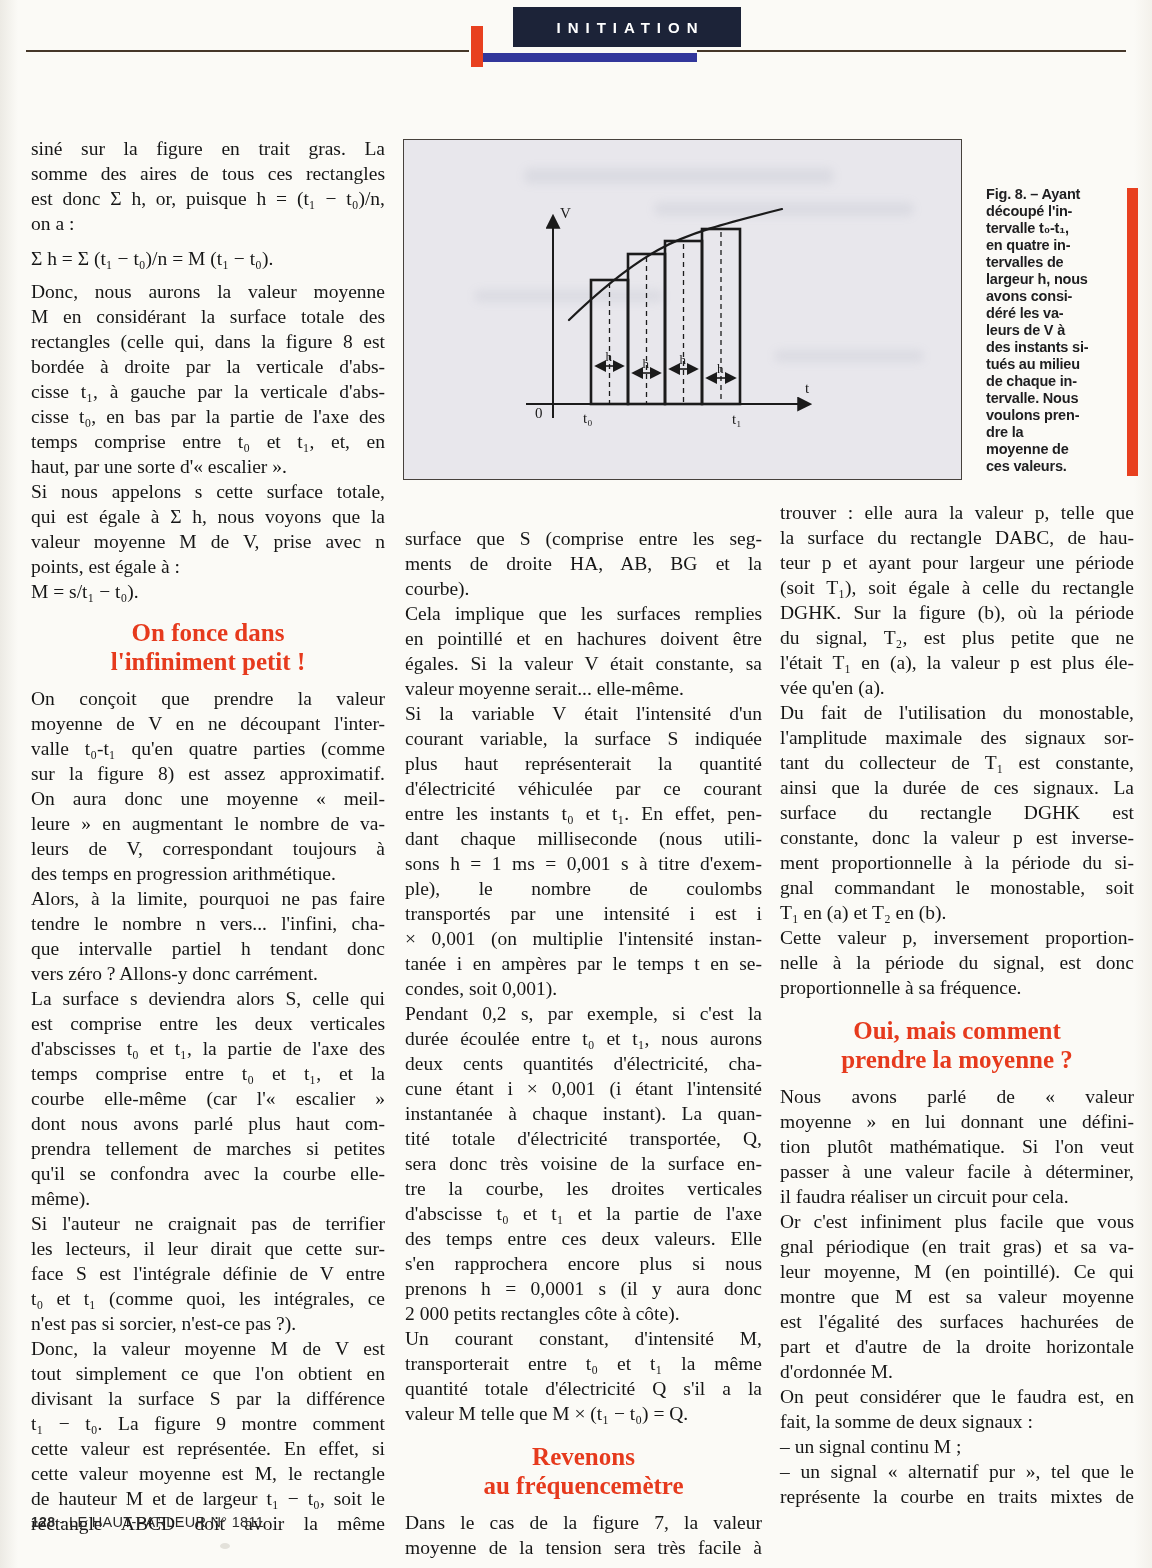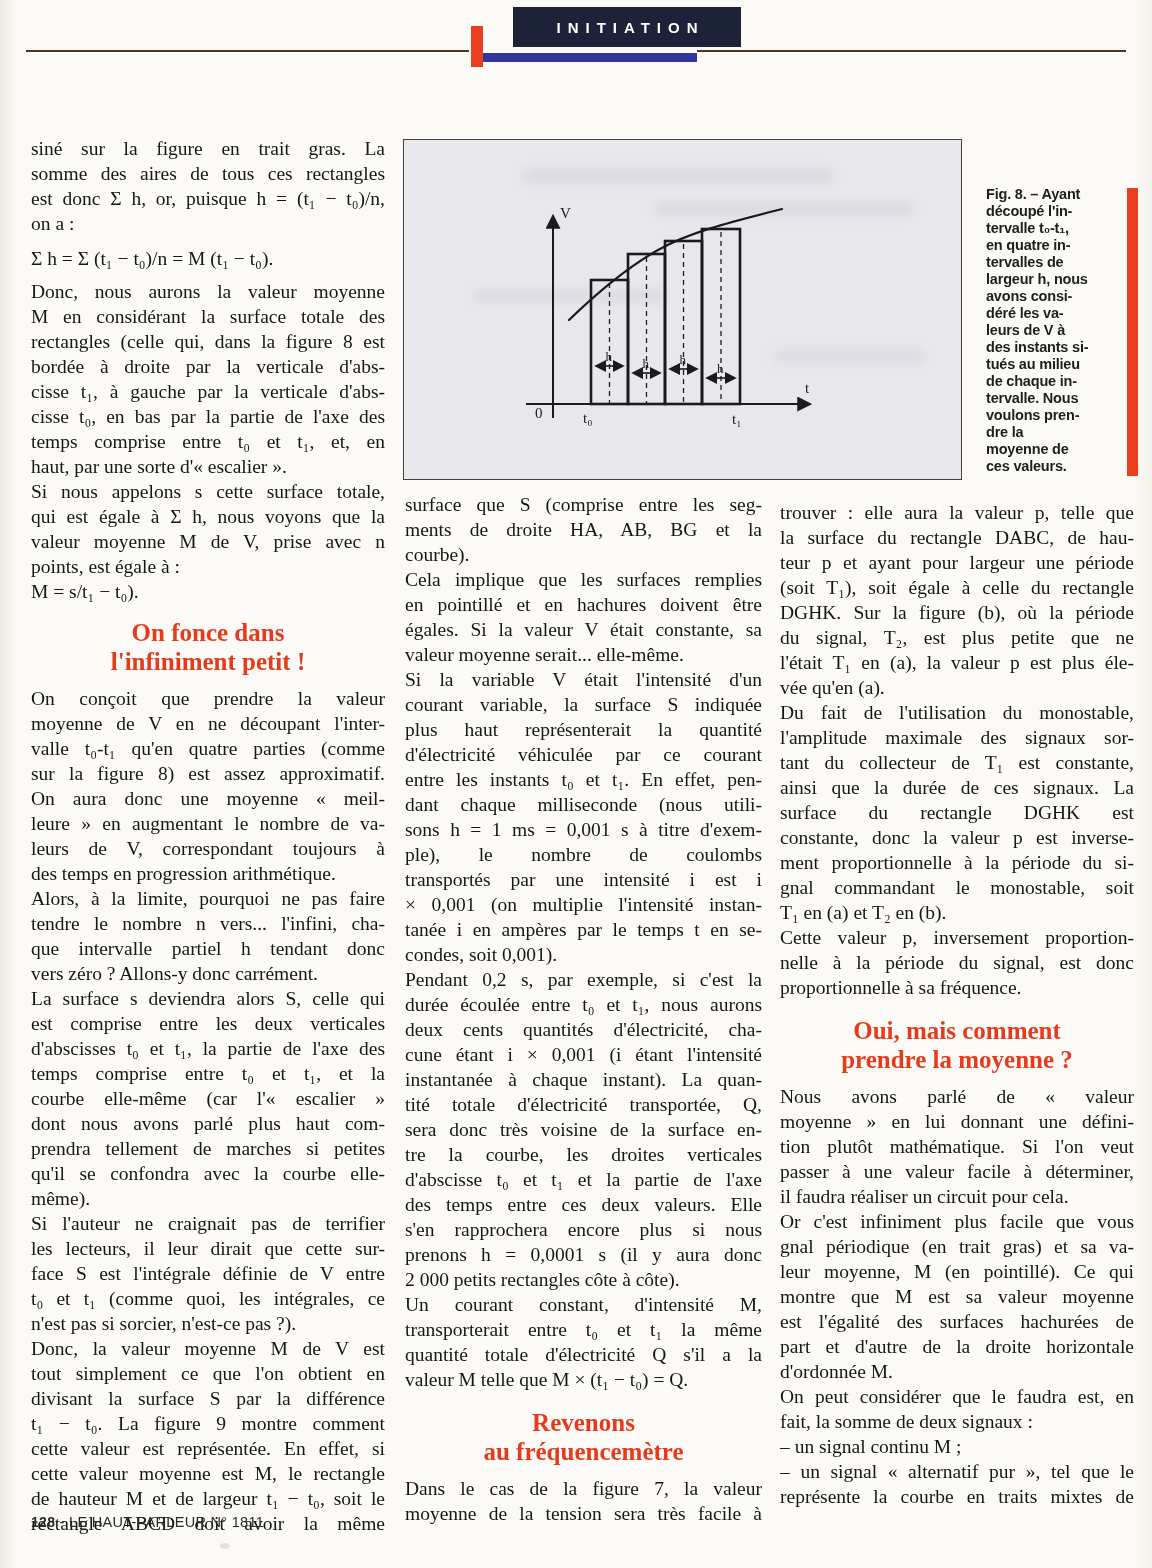--- a/index.html
+++ b/index.html
@@ -30,21 +30,21 @@
   .fig-h{font-family:"Liberation Serif","DejaVu Serif",serif;font-size:13px;fill:#1b1b1b;}
 
   .caption{position:absolute;left:986px;top:186px;width:138px;
            font-family:"Liberation Sans","DejaVu Sans",sans-serif;
            font-weight:700;font-size:14.5px;line-height:17px;color:#1e1e20;letter-spacing:-0.2px;}
   .caption-red-bar{position:absolute;left:1127px;top:188px;width:11px;height:288px;}
 
   
   .col{position:absolute;font-size:19.5px;line-height:25px;color:#161616;}
   #col1{left:31px;top:136px;width:354px;}
-  #col2{left:405px;top:492px;width:357px;}
+  #col2{left:405px;top:526px;width:357px;}
   #col3{left:780px;top:500px;width:354px;}
   .tline{text-align:justify;text-align-last:justify;white-space:nowrap;}
   .tlast{text-align:justify;text-align-last:left;white-space:nowrap;font-family:Liberation Serif, serif;}
   .red-heading{font-weight:700;font-size:25px;line-height:29px;text-align:center;}
   .gap{width:100%;}
 
   
   .footer{position:absolute;left:31px;top:1514px;color:#2a2a2a;
           font-family:"Liberation Sans","DejaVu Sans",sans-serif;font-size:14.5px;letter-spacing:.3px;}
   .footer b{font-size:14px;}

